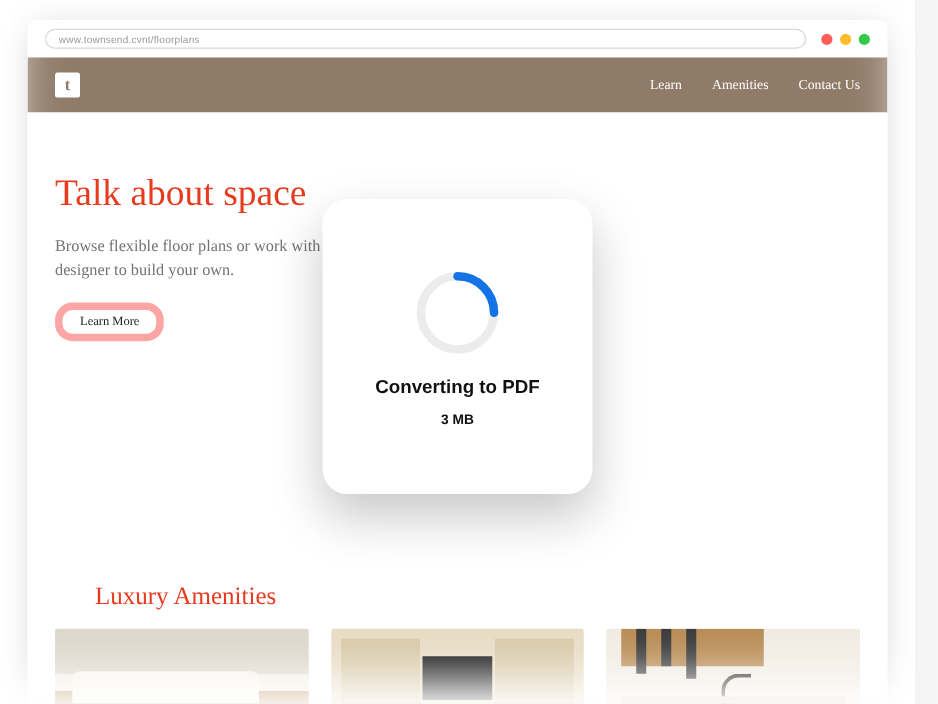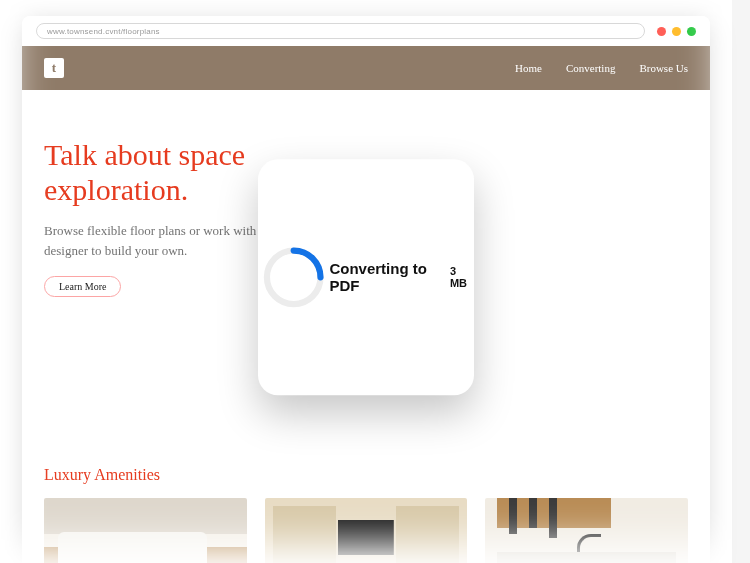--- a/index.html
+++ b/index.html
@@ -23,58 +23,58 @@
   .brand-name { font-family: Georgia, serif; letter-spacing: 3px; font-size: 16px; }
   .nav { display: flex; gap: 24px; font-family: Georgia, serif; font-size: 11px; }
   .nav a { color: #fff; text-decoration: none; }
 
   
   .page { position: absolute; top: 74px; left: 0; right: 0; bottom: 0; padding: 22px 22px 0 22px; background: #fff; overflow: hidden; }
   .hero { display: flex; gap: 20px; align-items: flex-start; flex-direction: column; }
   .hero-text { flex: 0 0 300px; padding-top: 26px; }
   .hero-title { font-family: Georgia, serif; color: #e63b1f; font-size: 30px; line-height: 1.15; font-weight: 400; }
   .hero-sub { margin-top: 14px; font-family: Georgia, serif; color: #737373; font-size: 13px; line-height: 1.5; max-width: 250px; }
-  .learn-btn { margin-top: 16px; display: inline-block; border: 1px solid #fca5a5; border-radius: 14px; padding: 4px 14px; font-family: Georgia, serif; font-size: 10px; color: #222; background: #fff; cursor: pointer; }
+  .learn-btn { margin-top: 16px; display: inline-block; border: 6px solid #fca5a5; border-radius: 14px; padding: 4px 14px; font-family: Georgia, serif; font-size: 10px; color: #222; background: #fff; cursor: pointer; }
 
   .hero-image { flex: 1; height: 210px; border-radius: 2px; position: relative; overflow: hidden; background: linear-gradient(90deg,#d6d2cc 0 45%, #b8ad9d 45% 70%, #e9e2d2 70% 100%); }
   
   .hero-image::before { content:""; position:absolute; inset:0; background:
      linear-gradient(90deg, rgba(0,0,0,0.08) 0 1px, transparent 1px) 0 0/42px 100%,
      linear-gradient(0deg, rgba(0,0,0,0.06) 0 1px, transparent 1px) 0 0/100% 42px; opacity:.5; }
   .stairs { position:absolute; left:40px; top:0; width:160px; height:120px; background: repeating-linear-gradient(135deg,#2a2a2a 0 3px, transparent 3px 24px); opacity:.6; }
   .table { position:absolute; left:30px; bottom:30px; width:200px; height:10px; background:#2b2b2b; border-radius:2px; }
   .table::before,.table::after{content:"";position:absolute;top:10px;width:6px;height:46px;background:#2b2b2b;}
   .table::before{left:10px;} .table::after{right:10px;}
   .chair { position:absolute; bottom:12px; width:42px; height:60px; background:#e9e7e2; border-radius:18px 18px 6px 6px; border:1px solid #cfcac2; }
   .c1{left:46px;} .c2{left:110px;} .c3{left:174px;}
   .slats { position:absolute; right:0; top:0; bottom:0; width:110px; background: repeating-linear-gradient(90deg,#caa06a 0 6px,#f0e8d8 6px 12px); }
   .back-window{position:absolute; right:120px; top:0; bottom:0; width:120px; background:linear-gradient(#f6f1e5,#e8dec9); }
   .counter{position:absolute; right:130px; bottom:40px; width:100px; height:30px; background:#caa06a;}
 
   
-  .amen-title { margin-top: 34px; font-family: Georgia, serif; color: #e63b1f; font-size: 16px; font-weight: 400; }
+  .amen-title { margin-top: 34px; font-family: Georgia, serif; color: #e63b1f; font-size: 20px; font-weight: 400; margin-left: 32px; }
   .amen-grid { margin-top: 14px; display: grid; grid-template-columns: repeat(3, 1fr); gap: 18px; }
   .amen-card { height: 90px; border-radius: 2px; position: relative; overflow: hidden; }
   .a1 { background: linear-gradient(180deg,#ded7cc 0 40%, #f4efe6 40% 55%, #b98c55 55% 100%); }
   .a1::after{content:"";position:absolute;left:14px;right:40px;top:34px;height:40px;background:#f6f4ef;border-radius:6px 6px 0 0;box-shadow:0 4px 0 #e8e3da;}
   .a2 { background:#e8dcc4; }
   .a2::before{content:"";position:absolute;inset:8px 8px 18px 8px;background:
      linear-gradient(#d8c9a8,#d8c9a8) left/34% 100% no-repeat,
      linear-gradient(#1a1a1a,#1a1a1a) center/30% 55% no-repeat,
      linear-gradient(#d8c9a8,#d8c9a8) right/34% 100% no-repeat;}
   .a2::after{content:"";position:absolute;left:8px;right:8px;bottom:6px;height:10px;background:#cdbd99;}
   .a3 { background: linear-gradient(#f1ece3,#f1ece3); }
   .a3::before{content:"";position:absolute;left:12px;top:0;width:56%;height:30px;background:#b98c55;}
   .a3::after{content:"";position:absolute;left:12px;right:12px;bottom:14px;height:22px;background:#d9d3c8;}
   .pend{position:absolute;top:0;width:8px;background:#3a3a3a;}
   .p1{left:24px;height:36px;} .p2{left:44px;height:30px;} .p3{left:64px;height:40px;}
   .faucet{position:absolute;left:50%;bottom:30px;width:24px;height:24px;border:3px solid #222;border-bottom:none;border-right:none;border-radius:14px 0 0 0;transform:translateX(-10px);}
 
   
-  .modal { position: absolute; left: 50%; top: 50%; transform: translate(-50%, -52%); width: 216px; height: 236px; background: #fff; border-radius: 20px; box-shadow: 0 18px 40px rgba(0,0,0,0.22); display: flex; flex-direction: row; align-items: center; justify-content: center; font-family: -apple-system, Arial, sans-serif; }
+  .modal { position: absolute; left: 50%; top: 50%; transform: translate(-50%, -52%); width: 216px; height: 236px; background: #fff; border-radius: 20px; box-shadow: 0 18px 40px rgba(0,0,0,0.22); display: flex; flex-direction: column; align-items: center; justify-content: center; gap: 12px; font-family: -apple-system, Arial, sans-serif; }
   .spinner { width: 78px; height: 78px; }
   .modal-title { font-weight: 700; font-size: 15px; color: #111; }
   .modal-sub { font-weight: 700; font-size: 11px; color: #111; }
 
   
   .frame-fade { pointer-events:none; position:absolute; inset:0; box-shadow: inset 0 -40px 40px -20px #fff, inset 40px 0 40px -30px #fff, inset -40px 0 40px -30px #fff; }
 </style>
 </head>
 <body>
 
@@ -90,32 +90,31 @@
         <div class="dot yellow"></div>
         <div class="dot green"></div>
       </div>
     </div>
 
     <div class="site-header">
       <div class="brand">
         <div class="brand-badge">t</div>
       </div>
       <div class="nav">
-        <a href="#">Home</a>
-        <a href="#">Converting</a>
-        <a href="#">Browse Us</a>
+        <a href="#">Learn</a>
+        <a href="#">Amenities</a>
+        <a href="#">Contact Us</a>
       </div>
     </div>
 
     <div class="page">
       <div class="hero">
         <div class="hero-text">
           <div class="hero-title">
             <span>Talk about space</span><br>
-            <span>exploration.</span>
           </div>
           <div class="hero-sub">Browse flexible floor plans or work with a designer to build your own.</div>
           <button class="learn-btn">Learn More</button>
         </div>
         <div class="hero-image">
           <div class="back-window"></div>
           <div class="slats"></div>
           <div class="counter"></div>
           <div class="stairs"></div>
           <div class="table"></div>

